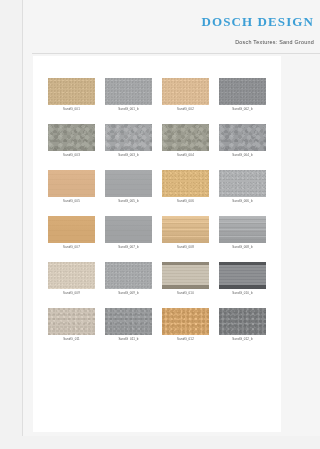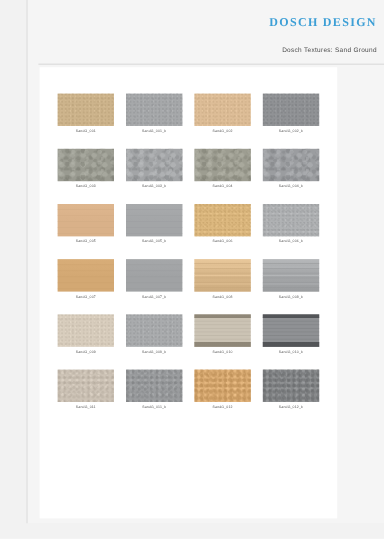--- a/index.html
+++ b/index.html
@@ -35,21 +35,21 @@
     top: 0;
     width: 298px;
     height: 54px;
     box-sizing: border-box;
   }
   .brand-title {
     position: absolute;
     right: 6px;
     top: 14px;
     font-family: "Liberation Serif", serif;
-    font-size: 10px;
+    font-size: 13px;
     font-weight: bold;
     letter-spacing: 1.1px;
     color: #3d9fd6;
     white-space: nowrap;
   }
   .brand-subtitle {
     position: absolute;
     right: 6px;
     top: 39px;
     font-size: 5.4px;

